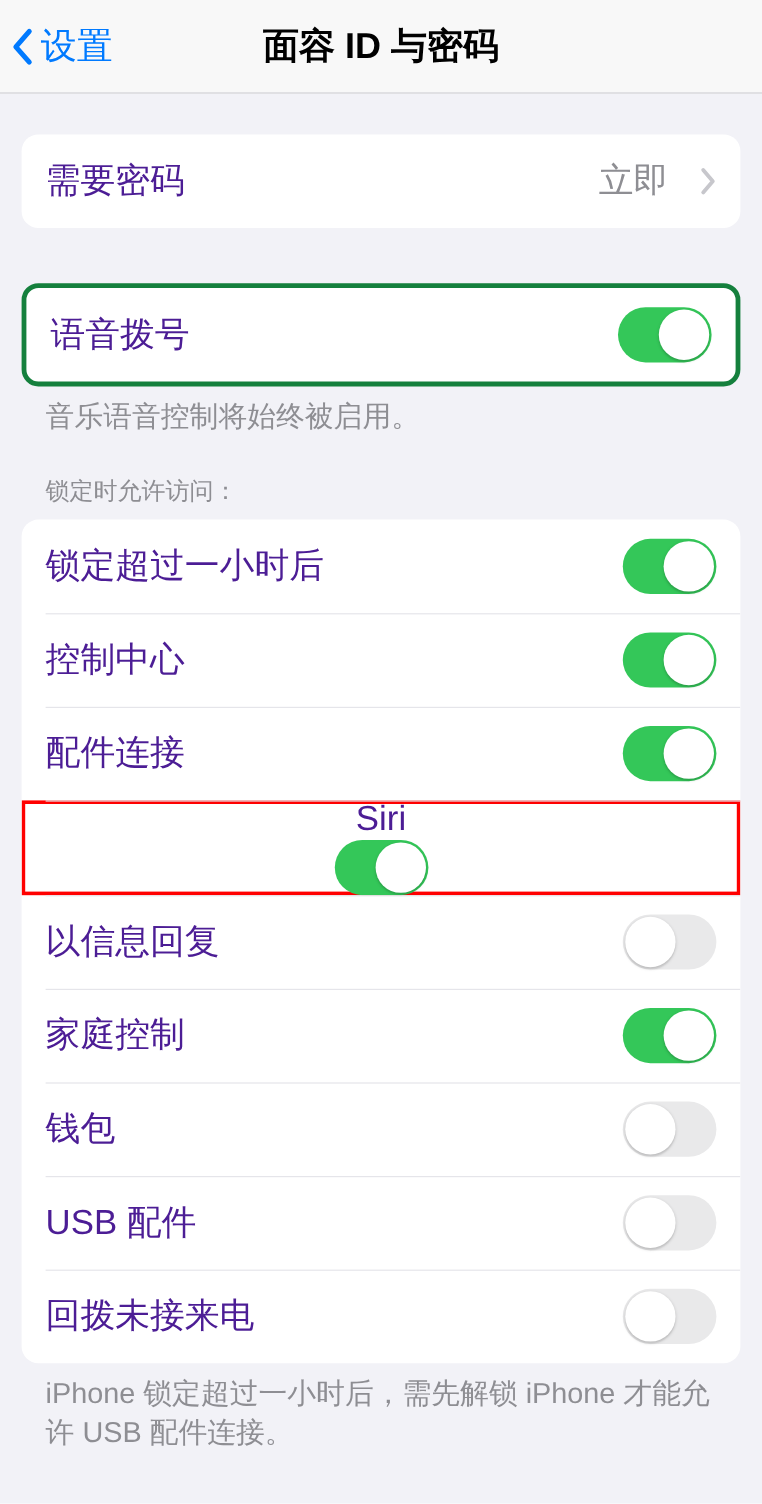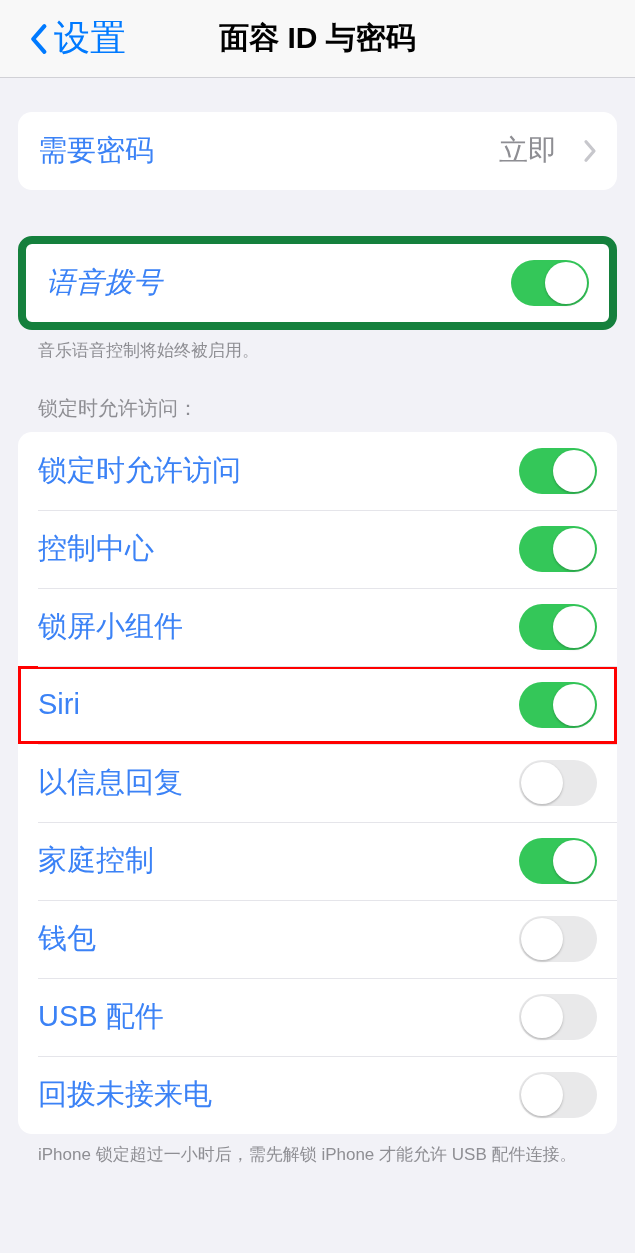--- a/index.html
+++ b/index.html
@@ -15,23 +15,23 @@
       background: #f8f8f8;
       height: 78px;
       display: flex;
       align-items: center;
       position: relative;
       border-bottom: 1px solid #d1d1d6;
     }
     .back {
       display: flex;
       align-items: center;
-      padding-left: 28px;
+      padding-left: 8px;
       color: #007aff;
-      font-size: 36px;
+      font-size: 30px;
       cursor: pointer;
     }
     .back .chev {
       margin-right: 6px;
       display: flex;
       align-items: center;
     }
     .title {
       position: absolute;
       left: 0; right: 0;
@@ -61,21 +61,21 @@
     }
     .row + .row::before {
       content: "";
       position: absolute;
       top: 0; left: 20px; right: 0;
       height: 1px;
       background: #e5e5ea;
     }
     .row .label {
       font-size: 29px;
-      color: #3b82f6;
+      color: #4c1d95;
       font-weight: 400;
     }
     .row .value {
       font-size: 29px;
       color: #8e8e93;
       margin-right: 26px;
     }
     .row .right {
       display: flex;
       align-items: center;
@@ -100,42 +100,42 @@
       top: 2px;
       left: 2px;
       box-shadow: 0 1px 3px rgba(0,0,0,0.18), 0 2px 1px rgba(0,0,0,0.06);
       transition: none;
     }
     .toggle.on { background: #34c759; }
     .toggle.on .knob { left: 34px; }
 
     
     .footer-text {
-      font-size: 17px;
+      font-size: 24px;
       color: #8e8e93;
       padding: 10px 20px 0 20px;
       line-height: 1.35;
     }
     .section-header {
       font-size: 20px;
       color: #8e8e93;
       padding: 32px 20px 10px 20px;
     }
 
     
     .highlight {
-      border: 8px solid #15803d;
-      font-style: italic;
+      border: 4px solid #15803d;
     }
     .highlight-wrap.top {
       margin-top: 46px;
     }
     .row.hl-siri {
       outline: 3px solid #ff0000;
       outline-offset: -3px;
+      flex-direction: column;
     }
   </style>
 </head>
 <body>
 
 <div class="header">
   <div class="back">
     <span class="chev">
       <svg width="20" height="32" viewBox="0 0 12 20">
           <path d="M10 2 L3 10 L10 18" stroke="#007aff" stroke-width="2.6" fill="none" stroke-linecap="round" stroke-linejoin="round"></path>
@@ -171,33 +171,33 @@
           </div>
       </div>
     </div>
   </div>
   <div class="footer-text">音乐语音控制将始终被启用。</div>
 
   <div class="section-header">锁定时允许访问：</div>
 
   <div class="group" id="locked-access-group">
       <div class="row">
-        <span class="label">锁定时允许访问</span>
+        <span class="label">锁定超过一小时后</span>
         <div class="toggle on">
           <div class="knob"></div>
         </div>
       </div>
       <div class="row">
         <span class="label">控制中心</span>
         <div class="toggle on">
           <div class="knob"></div>
         </div>
       </div>
       <div class="row">
-        <span class="label">锁屏小组件</span>
+        <span class="label">配件连接</span>
         <div class="toggle on">
           <div class="knob"></div>
         </div>
       </div>
       <div class="row hl-siri">
         <span class="label">Siri</span>
         <div class="toggle on">
           <div class="knob"></div>
         </div>
       </div>

